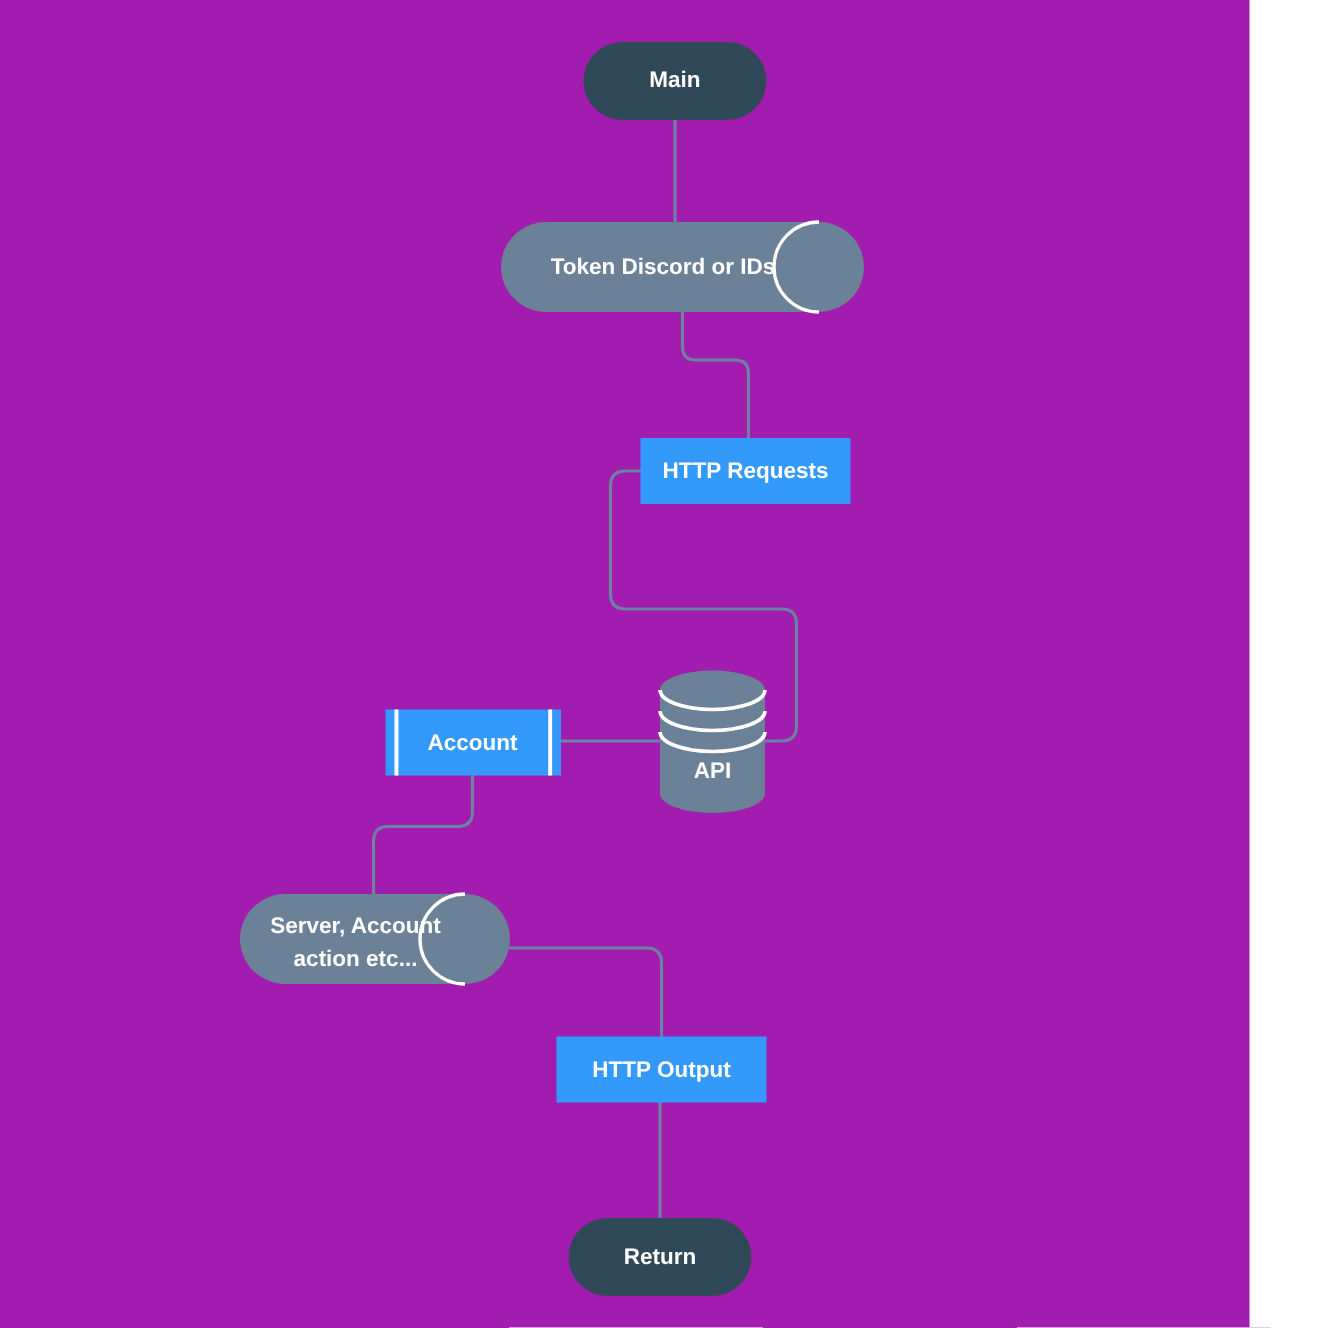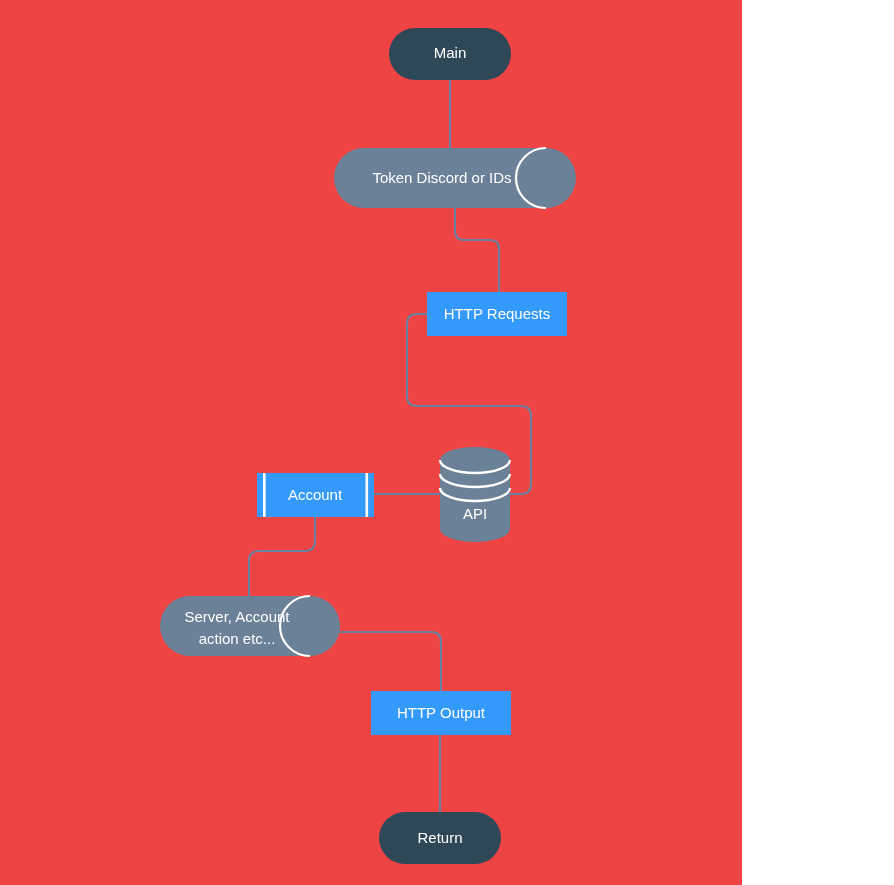--- a/index.html
+++ b/index.html
@@ -9,23 +9,24 @@
     background: #ffffff;
   }
   body {
     width: 894px;
     height: 885px;
     font-family: "Liberation Sans", sans-serif;
     overflow: hidden;
   }
   #diagram-root {
     position: relative;
-    width: 742px;
+    width: 833px;
     height: 885px;
-    background: #ef4444;
+    background: #a21caf;
+    font-weight: bold;
   }
   #flow-svg {
     position: absolute;
     top: 0;
     left: 0;
     width: 894px;
     height: 885px;
   }
   .node-label {
     fill: #ffffff;

